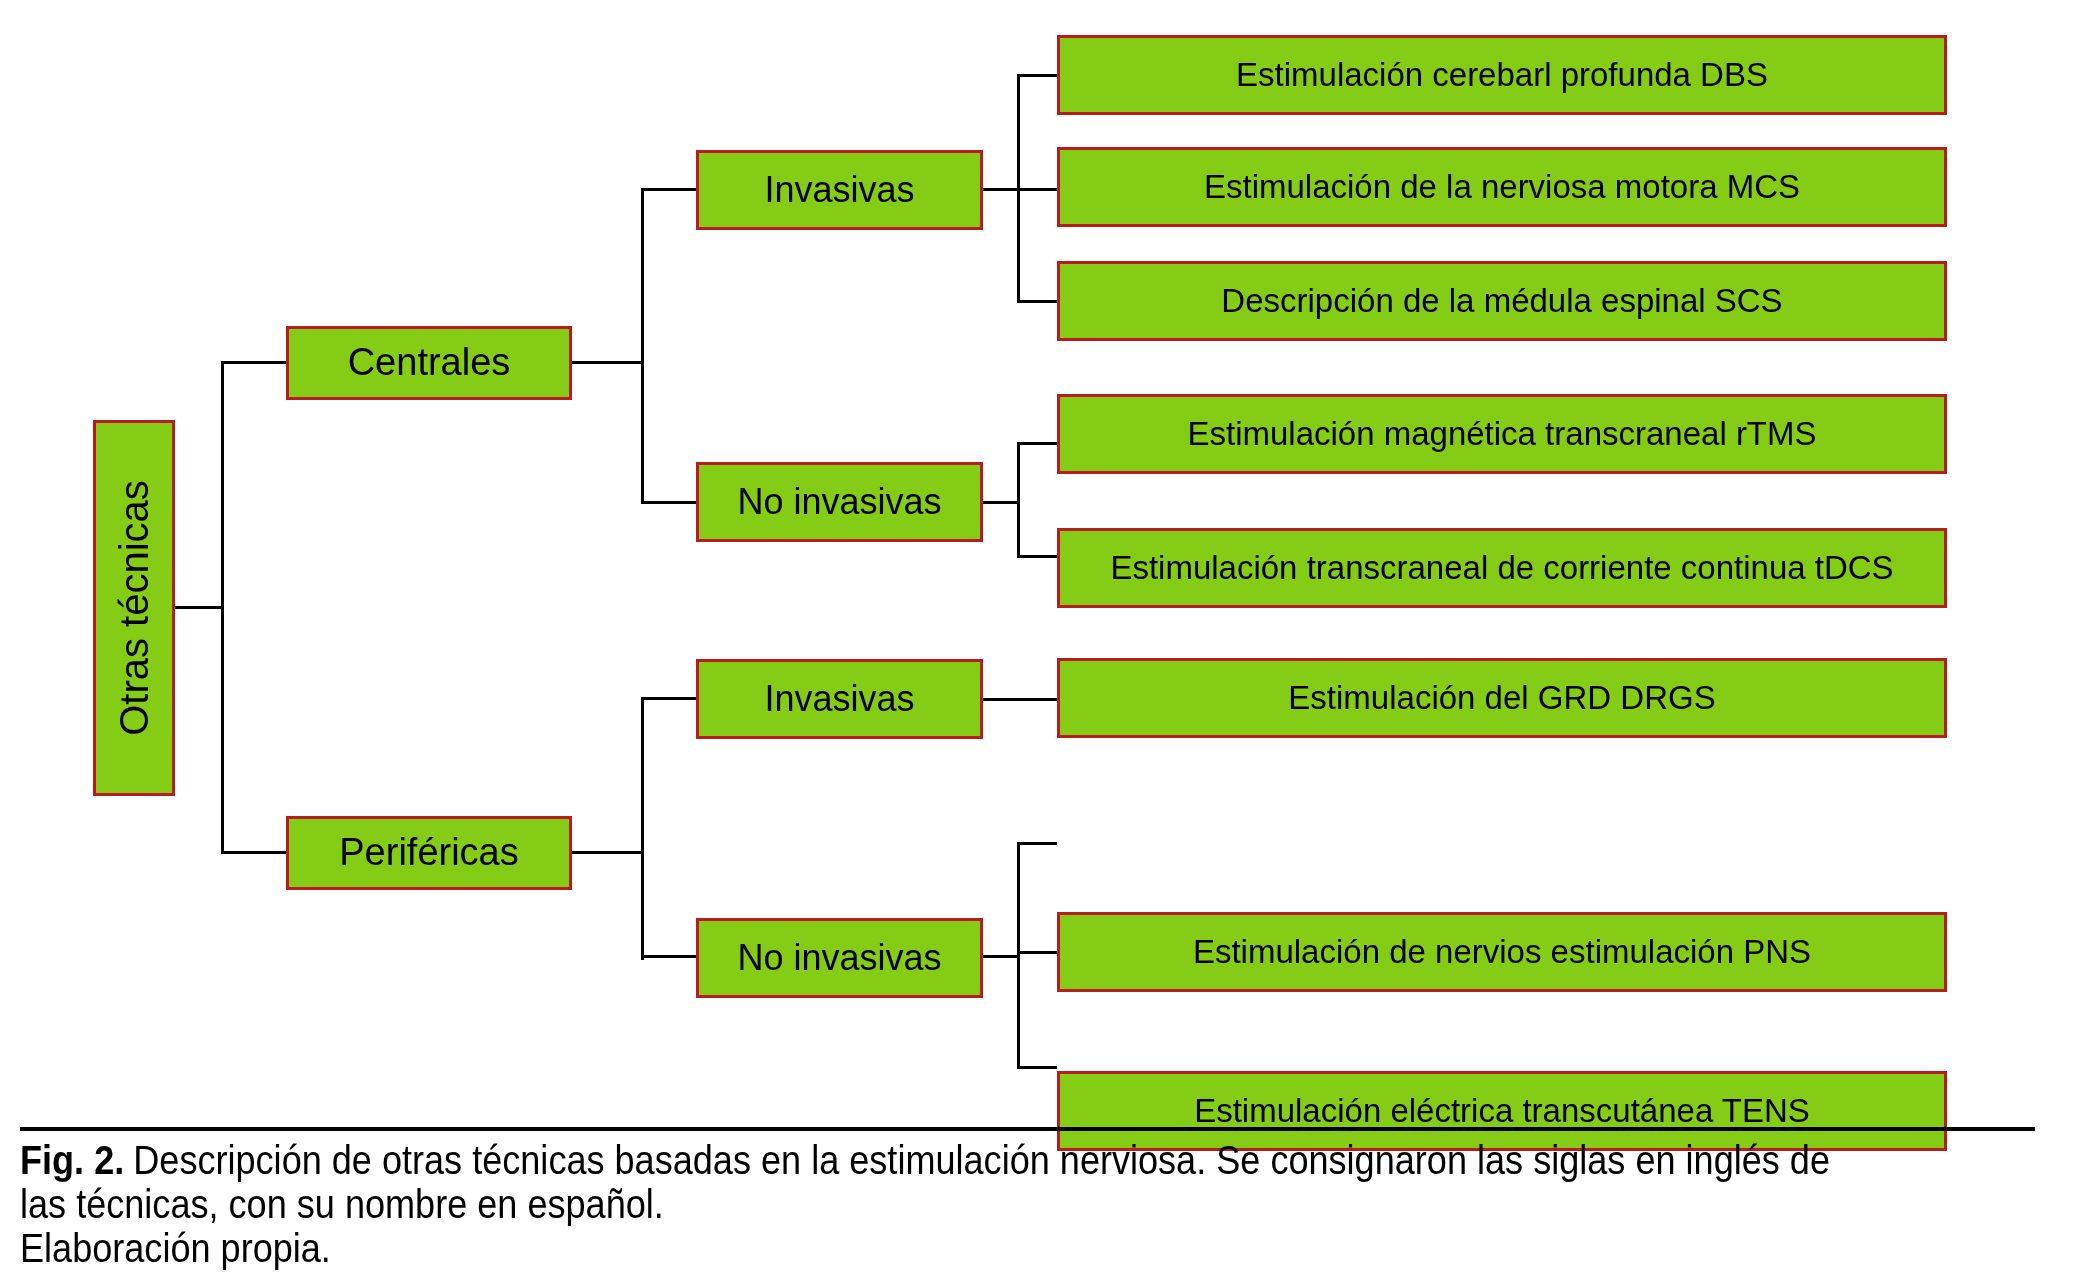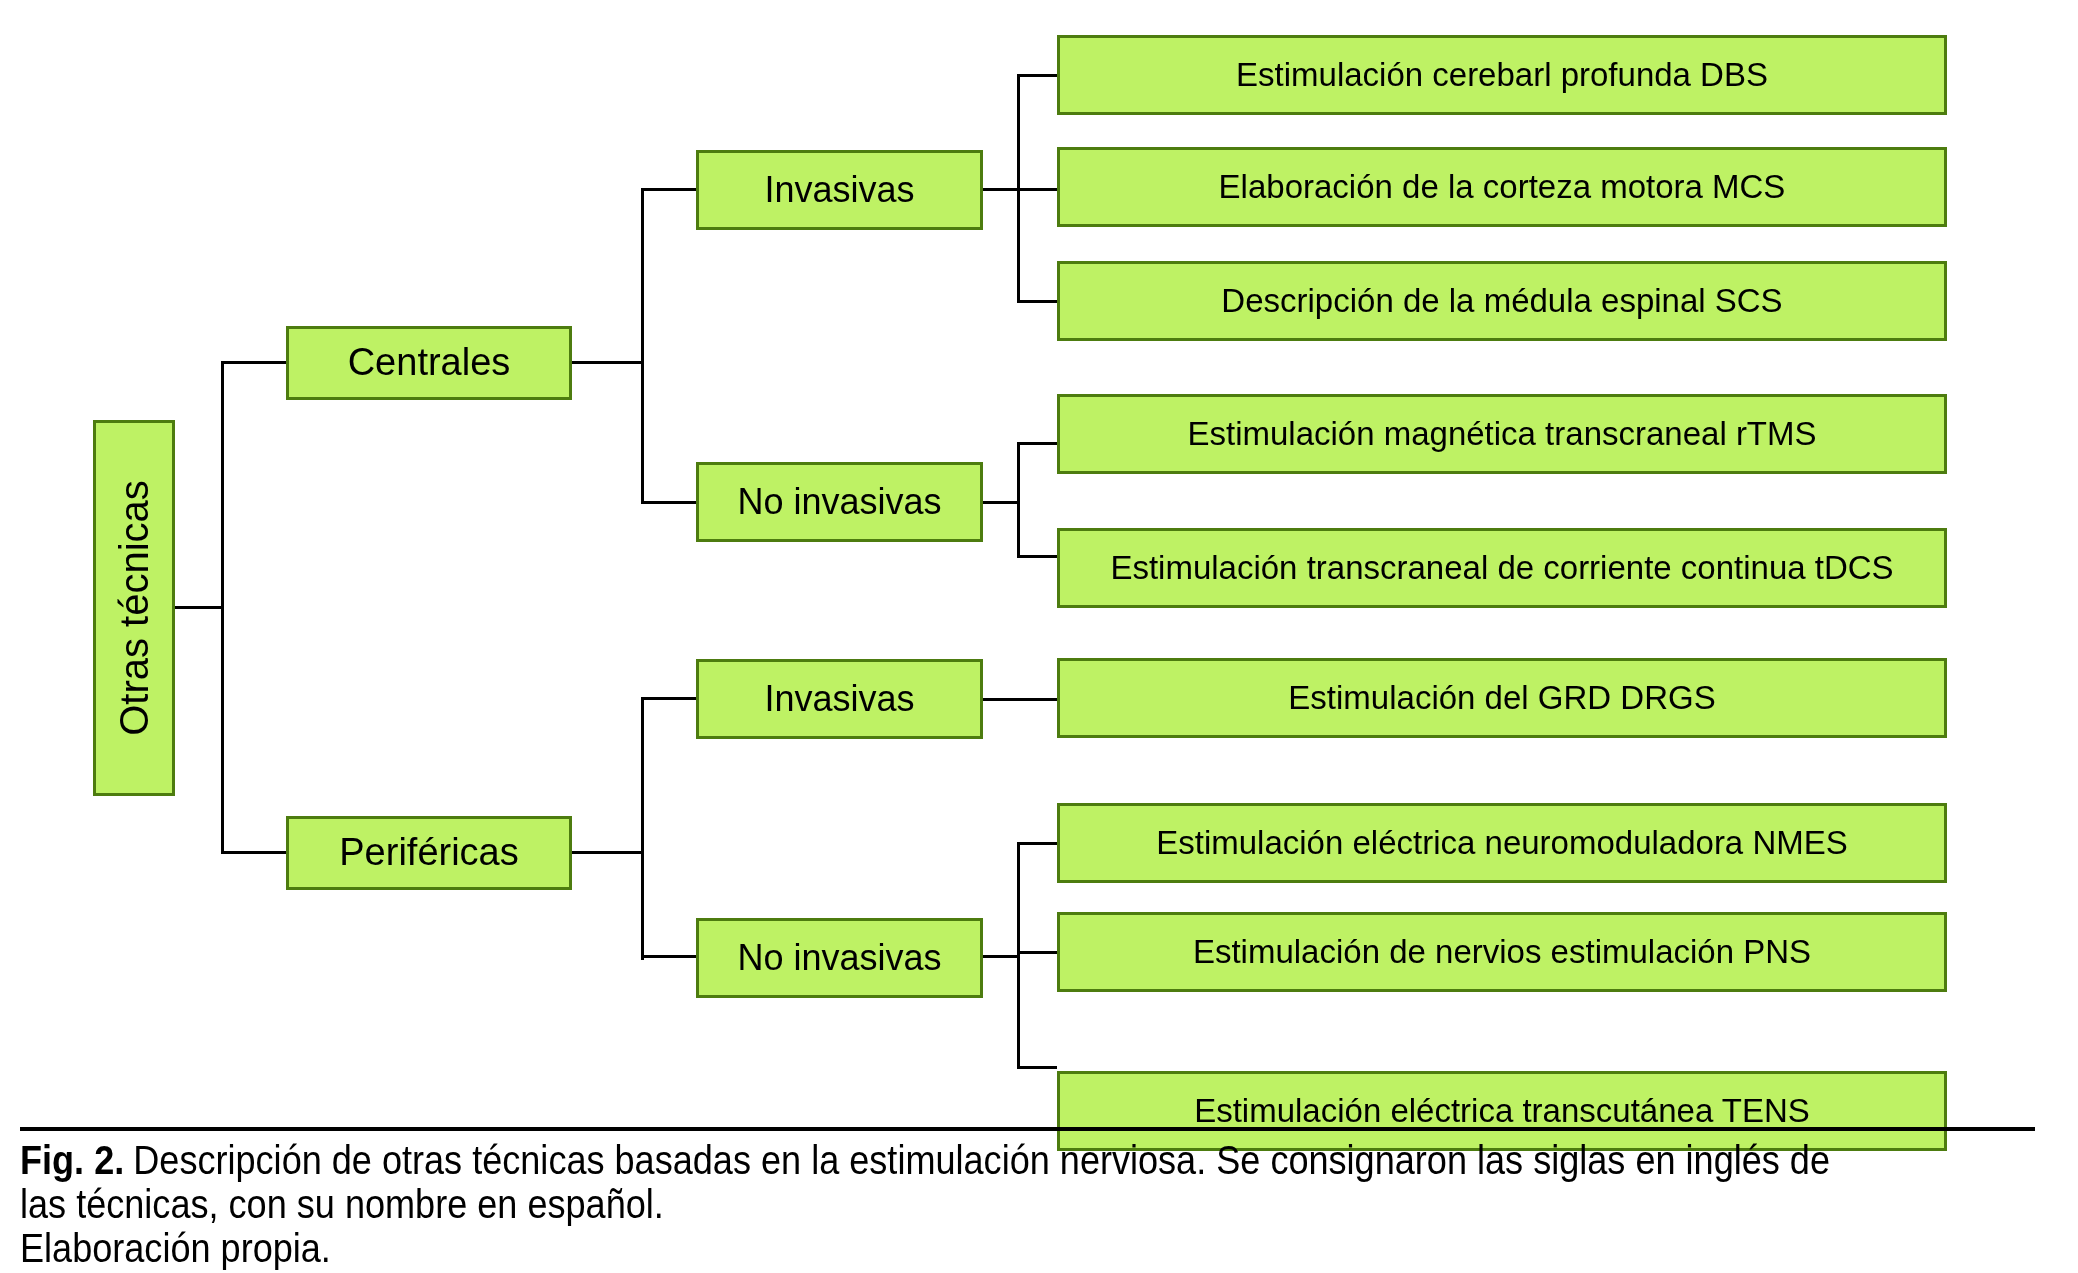--- a/index.html
+++ b/index.html
@@ -1,21 +1,21 @@
 <!DOCTYPE html>
 <html><head>
 <meta charset="utf-8">
 <style>
   html,body{margin:0;padding:0;background:#ffffff;}
   .canvas{
     position:relative;width:2078px;height:1273px;background:#ffffff;
     font-family:"Liberation Sans",sans-serif;color:#000;overflow:hidden;
   }
   .box{
-    position:absolute;border:3px solid #4d7c0f;background:#bef264;
+    position:absolute;border:3px solid #b91c1c;background:#84cc16;
     display:flex;align-items:center;justify-content:center;
     box-sizing:border-box;text-align:center;line-height:1.1;
   }
   .leaf{left:1057px;width:890px;height:80px;font-size:33px;}
   .mid{left:696px;width:287px;height:80px;font-size:36px;}
   .branch{left:286px;width:286px;height:74px;font-size:38px;}
   .root-box{left:93px;top:420px;width:82px;height:376px;font-size:40px;}
   .vtext{transform:rotate(-90deg);white-space:nowrap;}
   .hl{position:absolute;height:3px;background:#000;}
   .vl{position:absolute;width:3px;background:#000;}
@@ -50,36 +50,33 @@
     <span>Invasivas</span>
   </div>
   <div class="box mid" style="top:918px;">
     <span>No invasivas</span>
   </div>
 
   <div class="box leaf" style="top:35px;">
       <span>Estimulación cerebarl profunda DBS</span>
     </div>
   <div class="box leaf" style="top:147px;">
-      <span>Elaboración de la corteza motora MCS</span>
+      <span>Estimulación de la nerviosa motora MCS</span>
     </div>
   <div class="box leaf" style="top:261px;">
       <span>Descripción de la médula espinal SCS</span>
     </div>
   <div class="box leaf" style="top:394px;">
       <span>Estimulación magnética transcraneal rTMS</span>
     </div>
   <div class="box leaf" style="top:516px;margin-top:12px;">
       <span>Estimulación transcraneal de corriente continua tDCS</span>
     </div>
   <div class="box leaf" style="top:658px;justify-content:center;">
       <span>Estimulación del GRD DRGS</span>
-    </div>
-  <div class="box leaf" style="top:803px;">
-      <span>Estimulación eléctrica neuromoduladora NMES</span>
     </div>
   <div class="box leaf" style="top:912px;">
       <span>Estimulación de nervios estimulación PNS</span>
     </div>
   <div class="box leaf" style="top:1027px;margin-top:44px;">
       <span>Estimulación eléctrica transcutánea TENS</span>
     </div>
 
   <div class="hl" style="left:175px;top:606px;width:48px;"></div>
   <div class="vl" style="left:221px;top:361px;height:493px;"></div>

